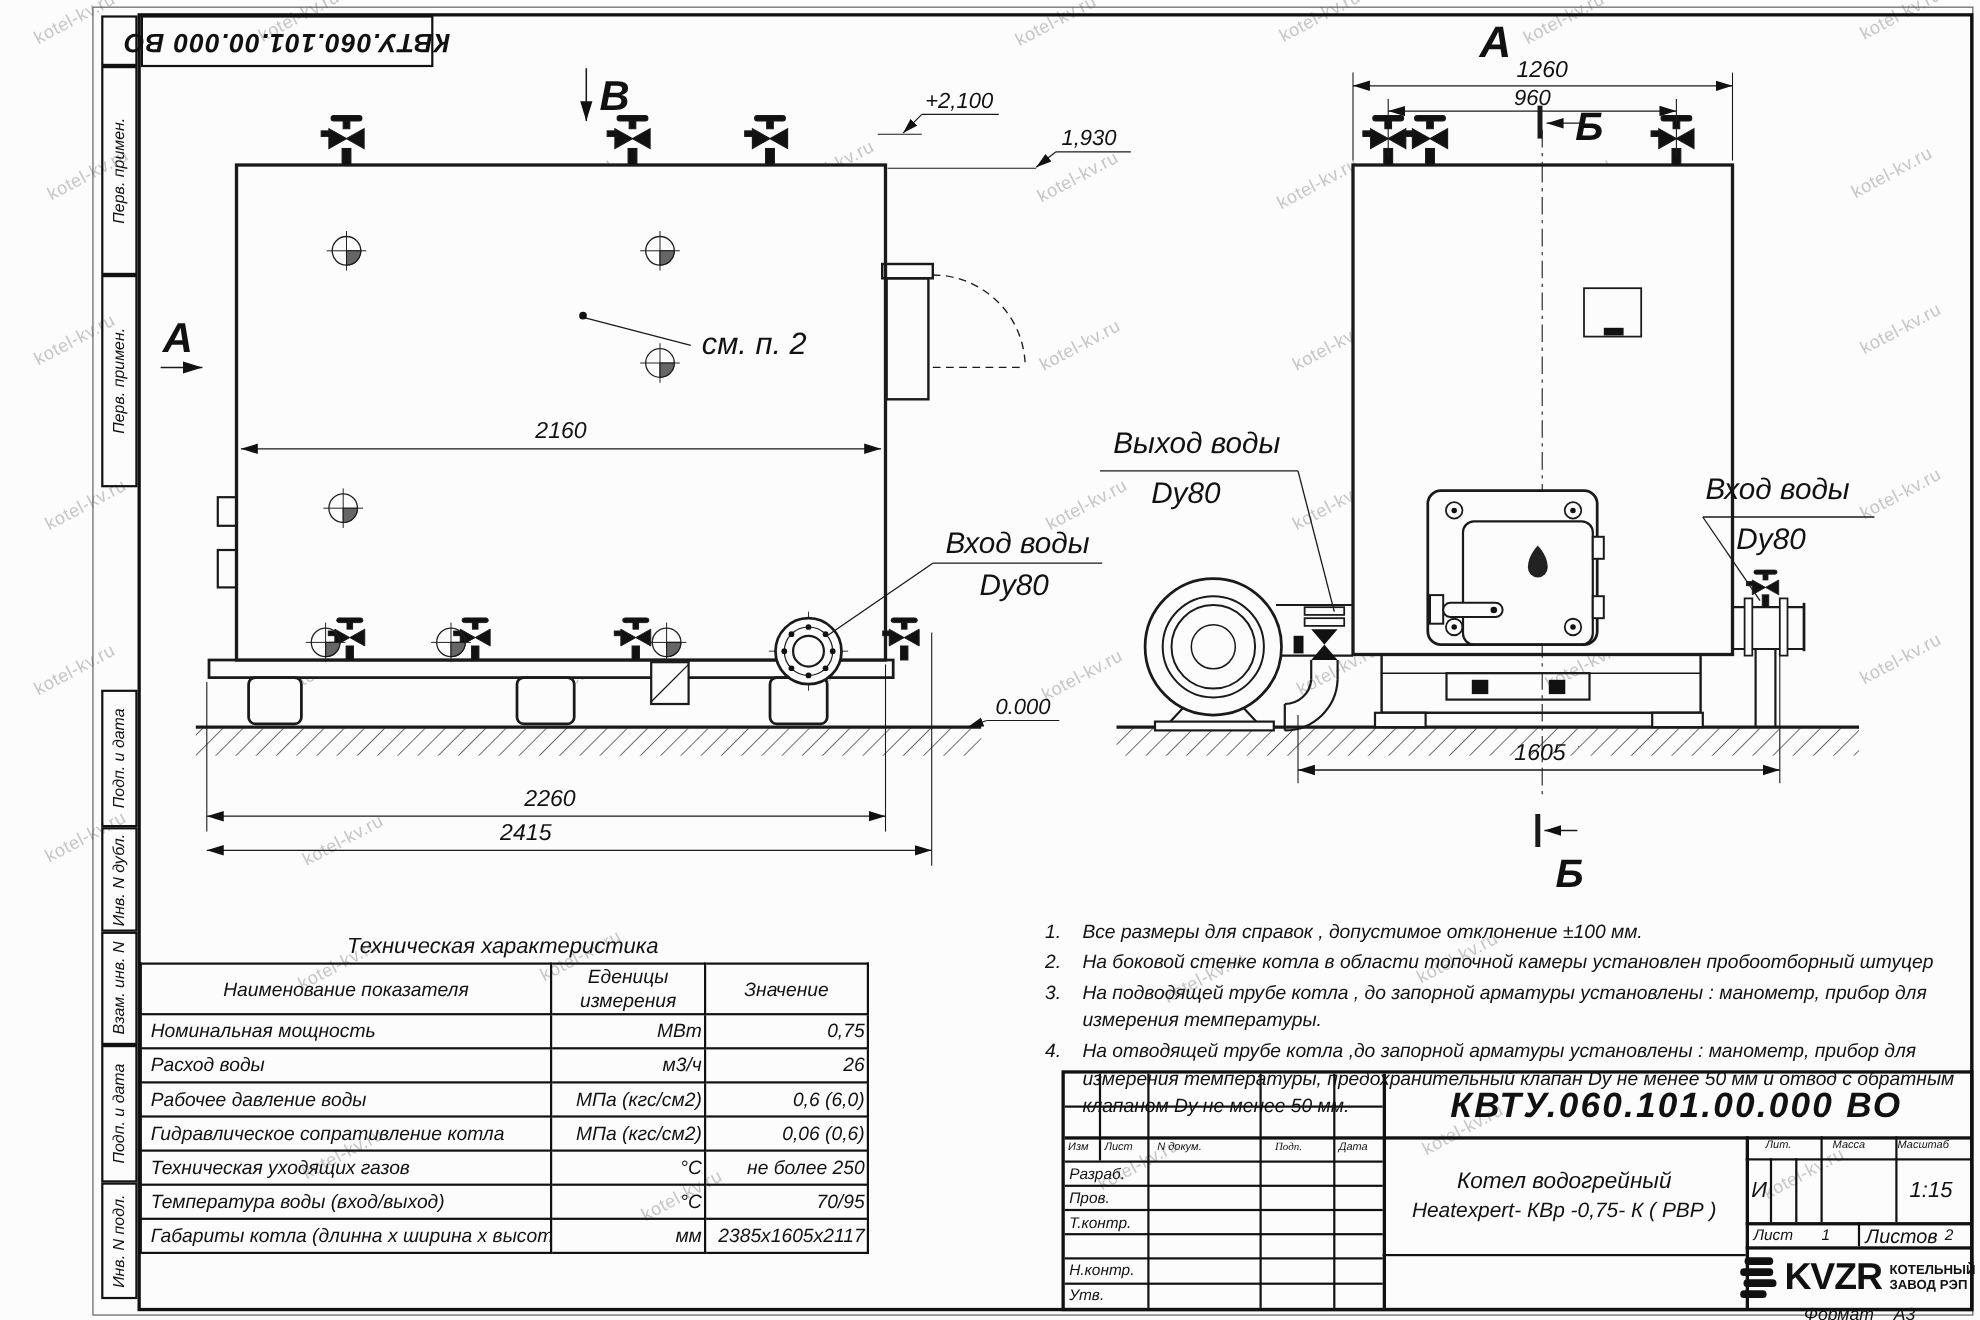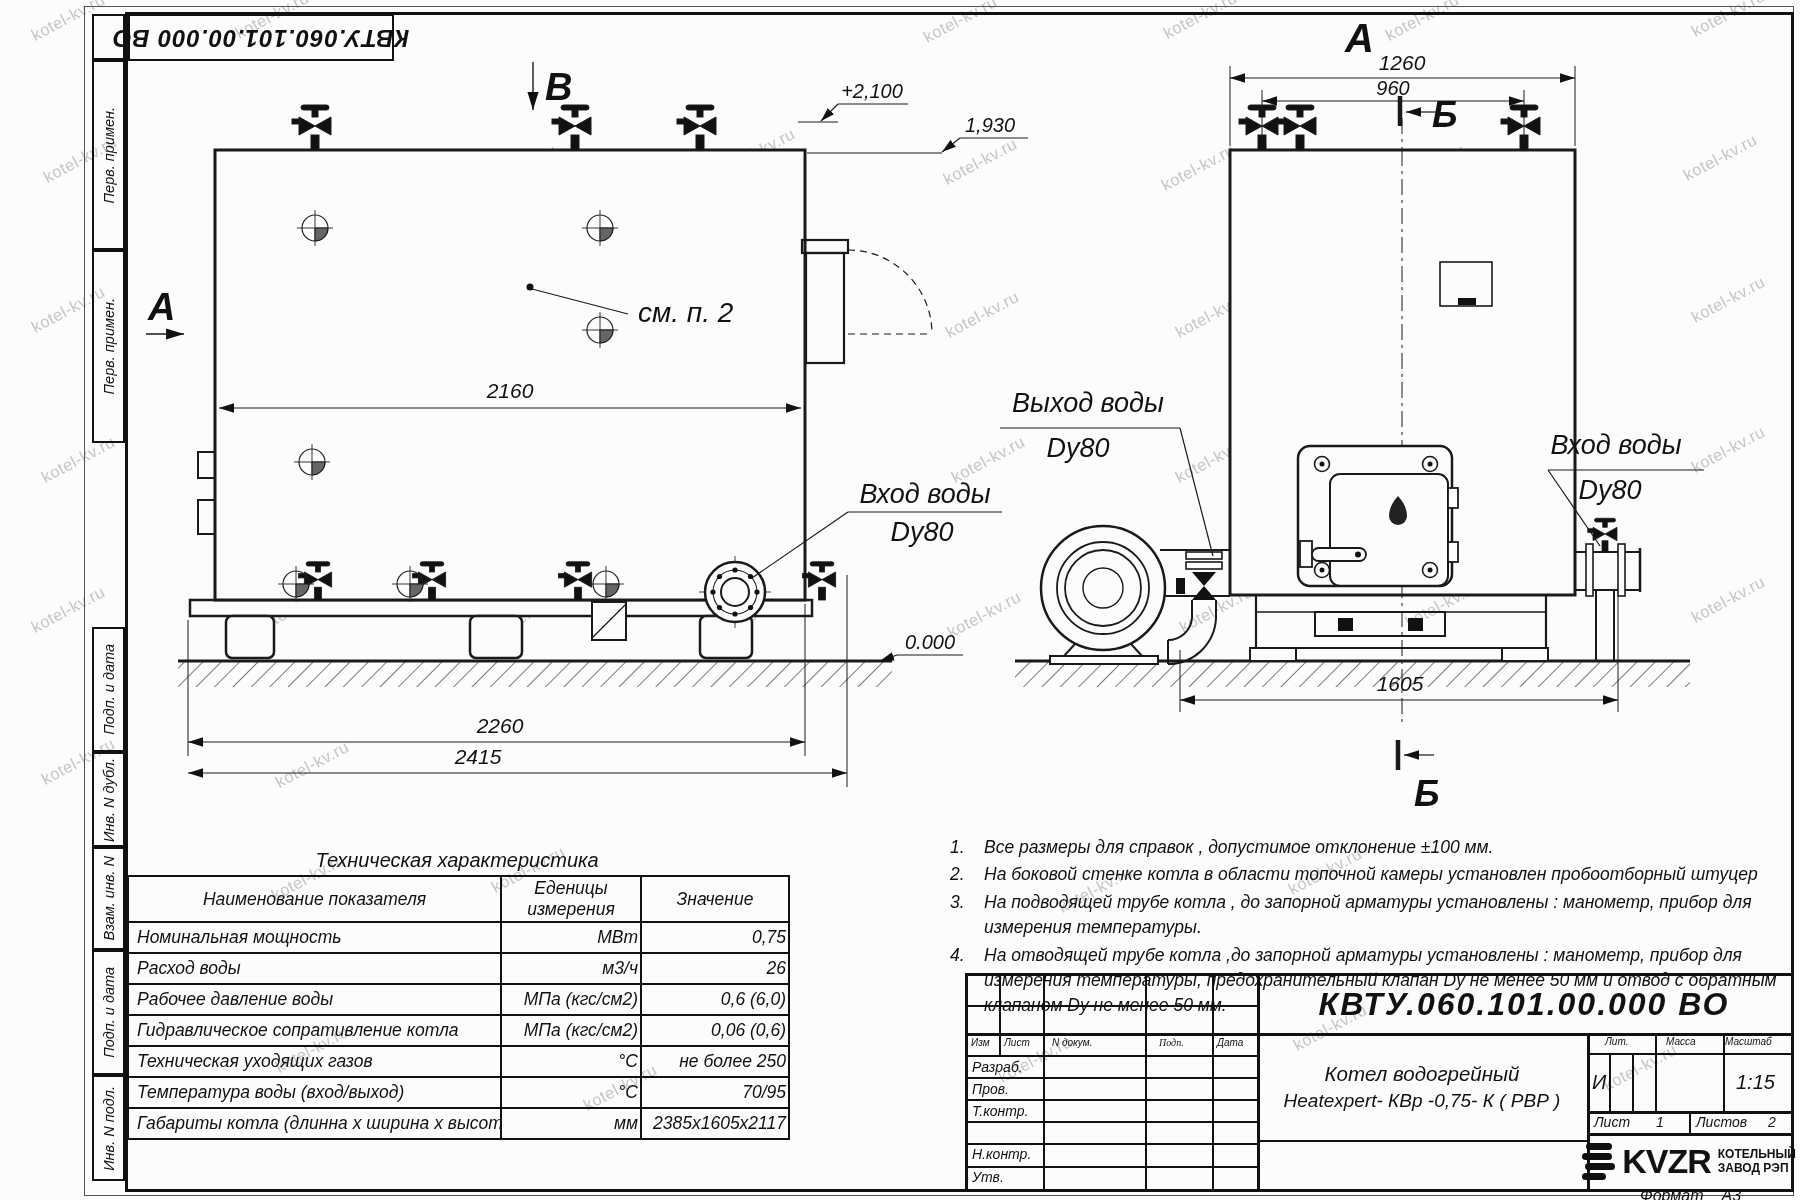--- a/index.html
+++ b/index.html
@@ -540,21 +540,21 @@
     </div>
 
     <div class="lbl" style="left:637px;top:60px;">Лит.</div>
     <div class="lbl" style="left:698px;top:60px;">Масса</div>
     <div class="lbl" style="left:757px;top:60px;">Масштаб</div>
     <div class="lbl" style="left:624px;top:95px;font-size:20px;">И</div>
     <div class="lbl" style="left:768px;top:95px;font-size:20px;">1:15</div>
 
     <div class="lbl" style="left:626px;top:138px;font-size:14px;">Лист</div>
     <div class="lbl" style="left:688px;top:138px;font-size:14px;">1</div>
-    <div class="lbl" style="left:728px;top:138px;font-size:14px;">Листов</div>
+    <div class="lbl" style="left:728px;top:138px;font-size:18px;">Листов</div>
     <div class="lbl" style="left:800px;top:138px;font-size:14px;">2</div>
 
     <div class="kvzr">
       <span class="kvzr-icon">
           <i></i>
           <i></i>
           <i></i>
           <i></i>
         </span>
       <span class="word">KVZR</span>

